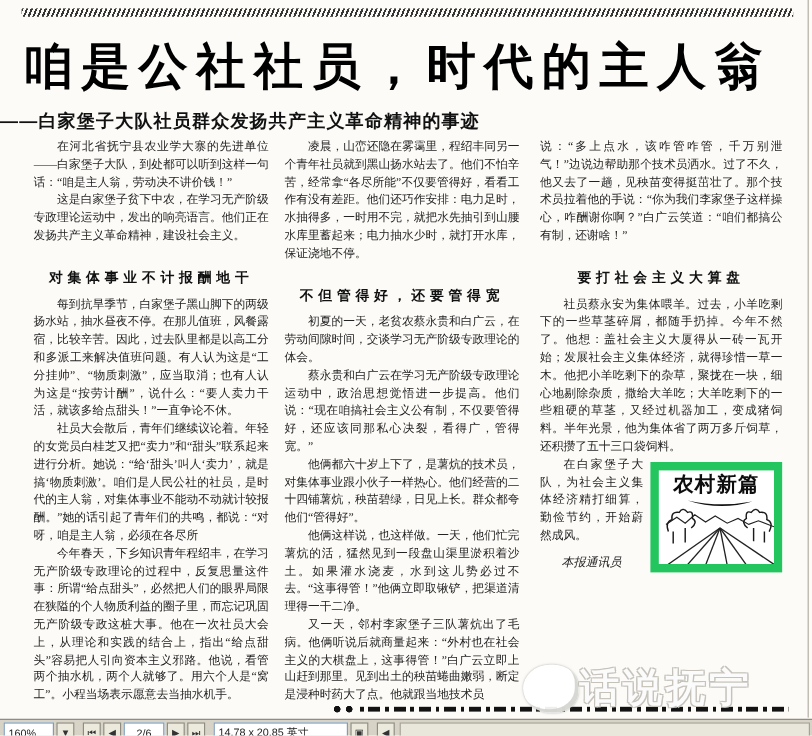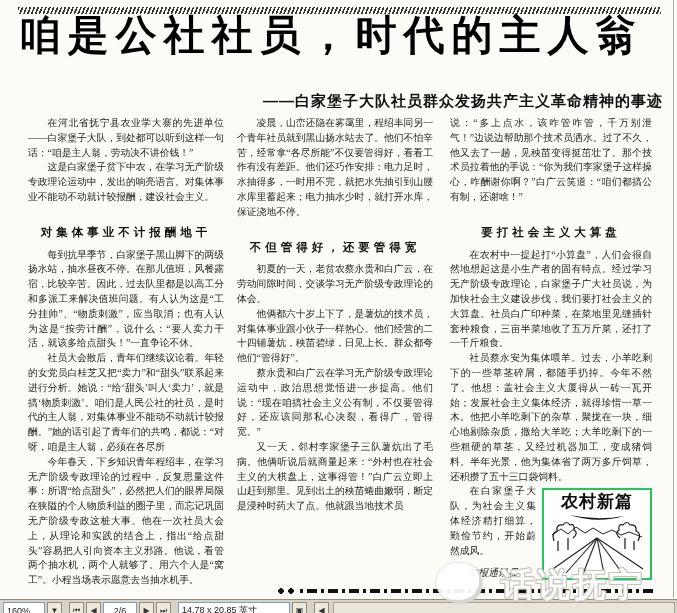--- a/index.html
+++ b/index.html
@@ -14,27 +14,27 @@
   .page-edge-right { position:absolute; top:0; right:3px; width:1px; height:598px; background:#b3afa5; }
 
   
   .top-hatch {
     position:absolute; top:7px; left:18px; right:16px; height:7px;
     background:repeating-linear-gradient(112deg,#1b1b1b 0 1.6px,transparent 1.6px 3.6px);
     opacity:.88;
   }
 
   .headline {
-    position:absolute; top:8px; left:0; right:14px; text-align:center;
+    position:absolute; top:28px; left:0; right:14px; text-align:center;
     font-family:"Liberation Sans","DejaVu Sans",sans-serif;
     font-weight:bold; font-size:41px; letter-spacing:7px; color:#000;
     white-space:nowrap;
   }
   .subhead {
-    position:absolute; top:92px; left:0; right:14px; text-align:right;
+    position:absolute; top:92px; left:0; right:14px; text-align:left;
     font-family:"Liberation Sans","DejaVu Sans",sans-serif;
     font-weight:bold; font-size:15px; letter-spacing:1px; color:#111;
   }
 
   
   .col {
     position:absolute; top:116px; height:476px; overflow:hidden;
     font-size:9.8px; line-height:14.8px; text-align:justify; color:#232323;
   }
   #col-0 { left:28px;  width:196px; }
@@ -45,21 +45,21 @@
   .sec-head {
     text-align:center; font-weight:bold; font-size:11.5px;
     letter-spacing:4px; margin:20px 0 8px; color:#111;
     font-family:"Liberation Serif","DejaVu Serif",serif;
   }
   .byline { text-align:center; font-size:10px; font-style:italic; margin-top:8px; width:86px; }
 
   
   .figure {
     float:right; width:110px; height:92px; margin:4px 0 2px 6px;
-    border:2px solid #22c55e; background:#fff; text-align:center; overflow:hidden;
+    border:7px solid #22c55e; background:#fff; text-align:center; overflow:hidden;
   }
   .fig-title {
     font-family:"Liberation Sans","DejaVu Sans",sans-serif;
     font-weight:bold; font-size:17px; letter-spacing:1px; line-height:1.05;
     margin-top:3px; color:#0d0d0d; white-space:nowrap;
   }
   .figure svg { display:block; margin:0 auto; }
 
   
   .beads {
@@ -67,21 +67,21 @@
     background:repeating-linear-gradient(90deg,#121212 0 3px,transparent 3px 7px,#121212 7px 17px,transparent 17px 21px);
   }
   .beads::before {
     content:""; position:absolute; left:-22px; top:-1px; width:18px; height:6px;
     background:radial-gradient(circle at 3px 3px,#111 2.6px,transparent 3px),
                radial-gradient(circle at 13px 3px,#111 2.6px,transparent 3px);
   }
 
   
   .watermark {
-    position:absolute; left:436px; top:563px; display:flex; gap:19px;
+    position:absolute; left:436px; top:551px; display:flex; align-items:center; gap:1px;
     pointer-events:none; z-index:5;
   }
   .wm-logo {
     width:46px; height:40px; border-radius:52% 48% 46% 54%;
     background:rgba(255,255,255,.93);
     box-shadow:0 0 2px rgba(140,140,140,.75), inset -3px -3px 0 rgba(205,205,200,.8);
   }
   .wm-text {
     font-family:"Liberation Sans","DejaVu Sans",sans-serif;
     font-weight:bold; font-size:33px; letter-spacing:3px;
@@ -115,38 +115,38 @@
 
 <div class="page">
   <div class="top-hatch"></div>
   <div class="page-edge-right"></div>
 
   <div class="headline">咱是公社社员，时代的主人翁</div>
   <div class="subhead">——白家堡子大队社员群众发扬共产主义革命精神的事迹</div>
 
   <div class="col" id="col-0">
       <p>在河北省抚宁县农业学大寨的先进单位——白家堡子大队，到处都可以听到这样一句话：“咱是主人翁，劳动决不讲价钱！”</p>
-      <p>这是白家堡子贫下中农，在学习无产阶级专政理论运动中，发出的响亮语言。对集体事业不能动不动就计较报酬，建设社会主义。</p>
+      <p>这是白家堡子贫下中农，在学习无产阶级专政理论运动中，发出的响亮语言。他们正在发扬共产主义革命精神，建设社会主义。</p>
       <div class="sec-head">对集体事业不计报酬地干</div>
       <p>每到抗旱季节，白家堡子黑山脚下的两级扬水站，抽水昼夜不停。在那儿值班，风餐露宿，比较辛苦。因此，过去队里都是以高工分和多派工来解决值班问题。有人认为这是“工分挂帅”、“物质刺激”，应当取消；也有人认为这是“按劳计酬”，说什么：“要人卖力干活，就该多给点甜头！”一直争论不休。</p>
       <p>社员大会散后，青年们继续议论着。年轻的女党员白桂芝又把“卖力”和“甜头”联系起来进行分析。她说：“给‘甜头’叫人‘卖力’，就是搞‘物质刺激’。咱们是人民公社的社员，是时代的主人翁，对集体事业不能动不动就计较报酬。”她的话引起了青年们的共鸣，都说：“对呀，咱是主人翁，必须在各尽所</p>
       <p>今年春天，下乡知识青年程绍丰，在学习无产阶级专政理论的过程中，反复思量这件事：所谓“给点甜头”，必然把人们的眼界局限在狭隘的个人物质利益的圈子里，而忘记巩固无产阶级专政这桩大事。他在一次社员大会上，从理论和实践的结合上，指出“给点甜头”容易把人引向资本主义邪路。他说，看管两个抽水机，两个人就够了。用六个人是“窝工”。小程当场表示愿意去当抽水机手。</p>
     </div>
   <div class="col" id="col-1">
       <p>凌晨，山峦还隐在雾霭里，程绍丰同另一个青年社员就到黑山扬水站去了。他们不怕辛苦，经常拿“各尽所能”不仅要管得好，看看工作有没有差距。他们还巧作安排：电力足时，水抽得多，一时用不完，就把水先抽引到山腰水库里蓄起来；电力抽水少时，就打开水库，保证浇地不停。</p>
       <div class="sec-head">不但管得好，还要管得宽</div>
       <p>初夏的一天，老贫农蔡永贵和白广云，在劳动间隙时间，交谈学习无产阶级专政理论的体会。</p>
+      <p>蔡永贵和白广云在学习无产阶级专政理论运动中，政治思想觉悟进一步提高。他们说：“现在咱搞社会主义公有制，不仅要管得好，还应该同那私心决裂，看得广，管得宽。”</p>
       <p>他俩都六十岁上下了，是薯炕的技术员，对集体事业跟小伙子一样热心。他们经营的二十四铺薯炕，秧苗碧绿，日见上长。群众都夸他们“管得好”。</p>
-      <p>蔡永贵和白广云在学习无产阶级专政理论运动中，政治思想觉悟进一步提高。他们说：“现在咱搞社会主义公有制，不仅要管得好，还应该同那私心决裂，看得广，管得宽。”</p>
+      <p>他俩这样说，也这样做。一天，他们忙完薯炕的活，猛然见到一段盘山渠里淤积着沙土。如果灌水浇麦，水到这儿势必过不去。“这事得管！”他俩立即取锹铲，把渠道清理得一干二净。</p>
       <p>又一天，邻村李家堡子三队薯炕出了毛病。他俩听说后就商量起来：“外村也在社会主义的大棋盘上，这事得管！”白广云立即上山赶到那里。见到出土的秧苗蜷曲嫩弱，断定是浸种时药大了点。他就跟当地技术员</p>
     </div>
   <div class="col" id="col-2">
       <p class="cont">说：“多上点水，该咋管咋管，千万别泄气！”边说边帮助那个技术员洒水。过了不久，他又去了一趟，见秧苗变得挺茁壮了。那个技术员拉着他的手说：“你为我们李家堡子这样操心，咋酬谢你啊？”白广云笑道：“咱们都搞公有制，还谢啥！”</p>
       <div class="sec-head">要打社会主义大算盘</div>
-      <p>在农村中一提起打“小算盘”，人们会很自然地想起这是小生产者的固有特点。经过学习无产阶级专政理论，白家堡子广大社员说，为加快社会主义建设步伐，我们要打社会主义的大算盘。社员白广印种菜，在菜地里见缝插针套种粮食，三亩半菜地收了五万斤菜，还打了一千斤粮食。</p>
       <p>社员蔡永安为集体喂羊。过去，小羊吃剩下的一些草茎碎屑，都随手扔掉。今年不然了。他想：盖社会主义大厦得从一砖一瓦开始；发展社会主义集体经济，就得珍惜一草一木。他把小羊吃剩下的杂草，聚拢在一块，细心地剔除杂质，撒给大羊吃；大羊吃剩下的一些粗硬的草茎，又经过机器加工，变成猪饲料。半年光景，他为集体省了两万多斤饲草，还积攒了五十三口袋饲料。</p>
       <div class="figure">
     <div class="fig-title">农村新篇</div>
     <svg width="102" height="64" viewBox="0 0 102 64">
       <path d="M24 4 q27 6 54 1 q-27 8 -54 -1 z" fill="#111"></path>
       <path d="M6 24 l9 -6 7 5 8 -7 9 6 8 -5 10 6 9 -4 9 5 8 -3 13 5" stroke="#222" stroke-width="1" fill="none"></path>
       <g stroke="#222" stroke-width="1.1" fill="none">
         <path d="M51 27 L4 60"></path>
         <path d="M51 27 L20 62"></path>
         <path d="M51 27 L37 63"></path>

